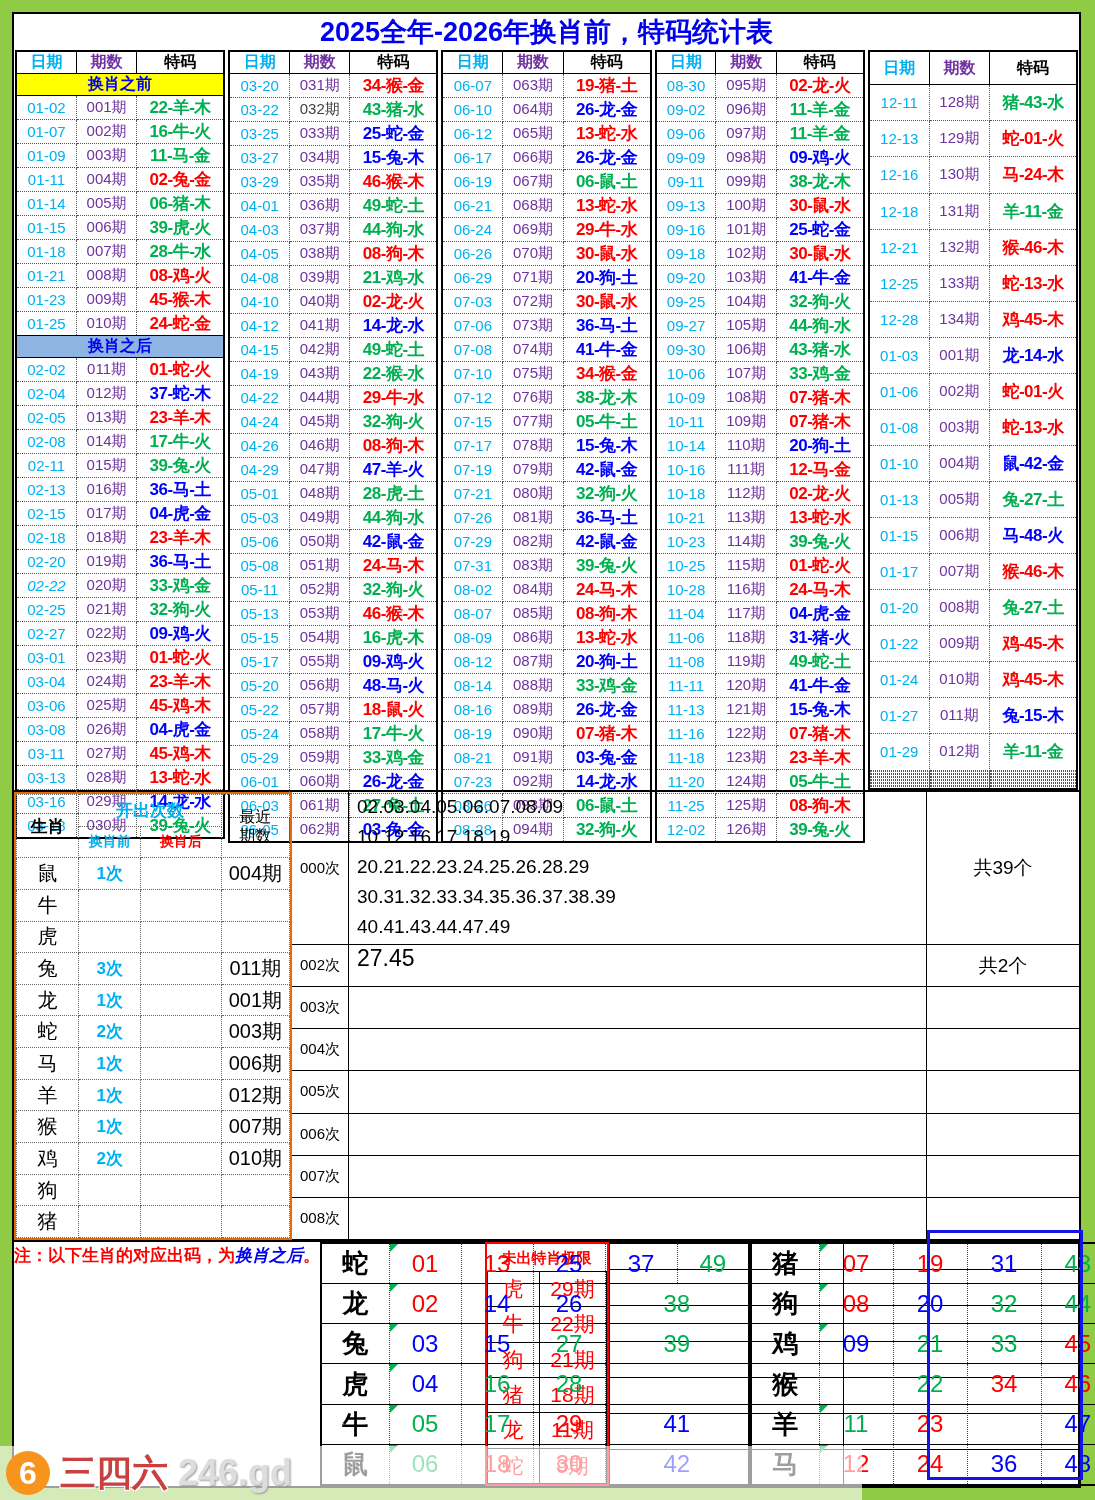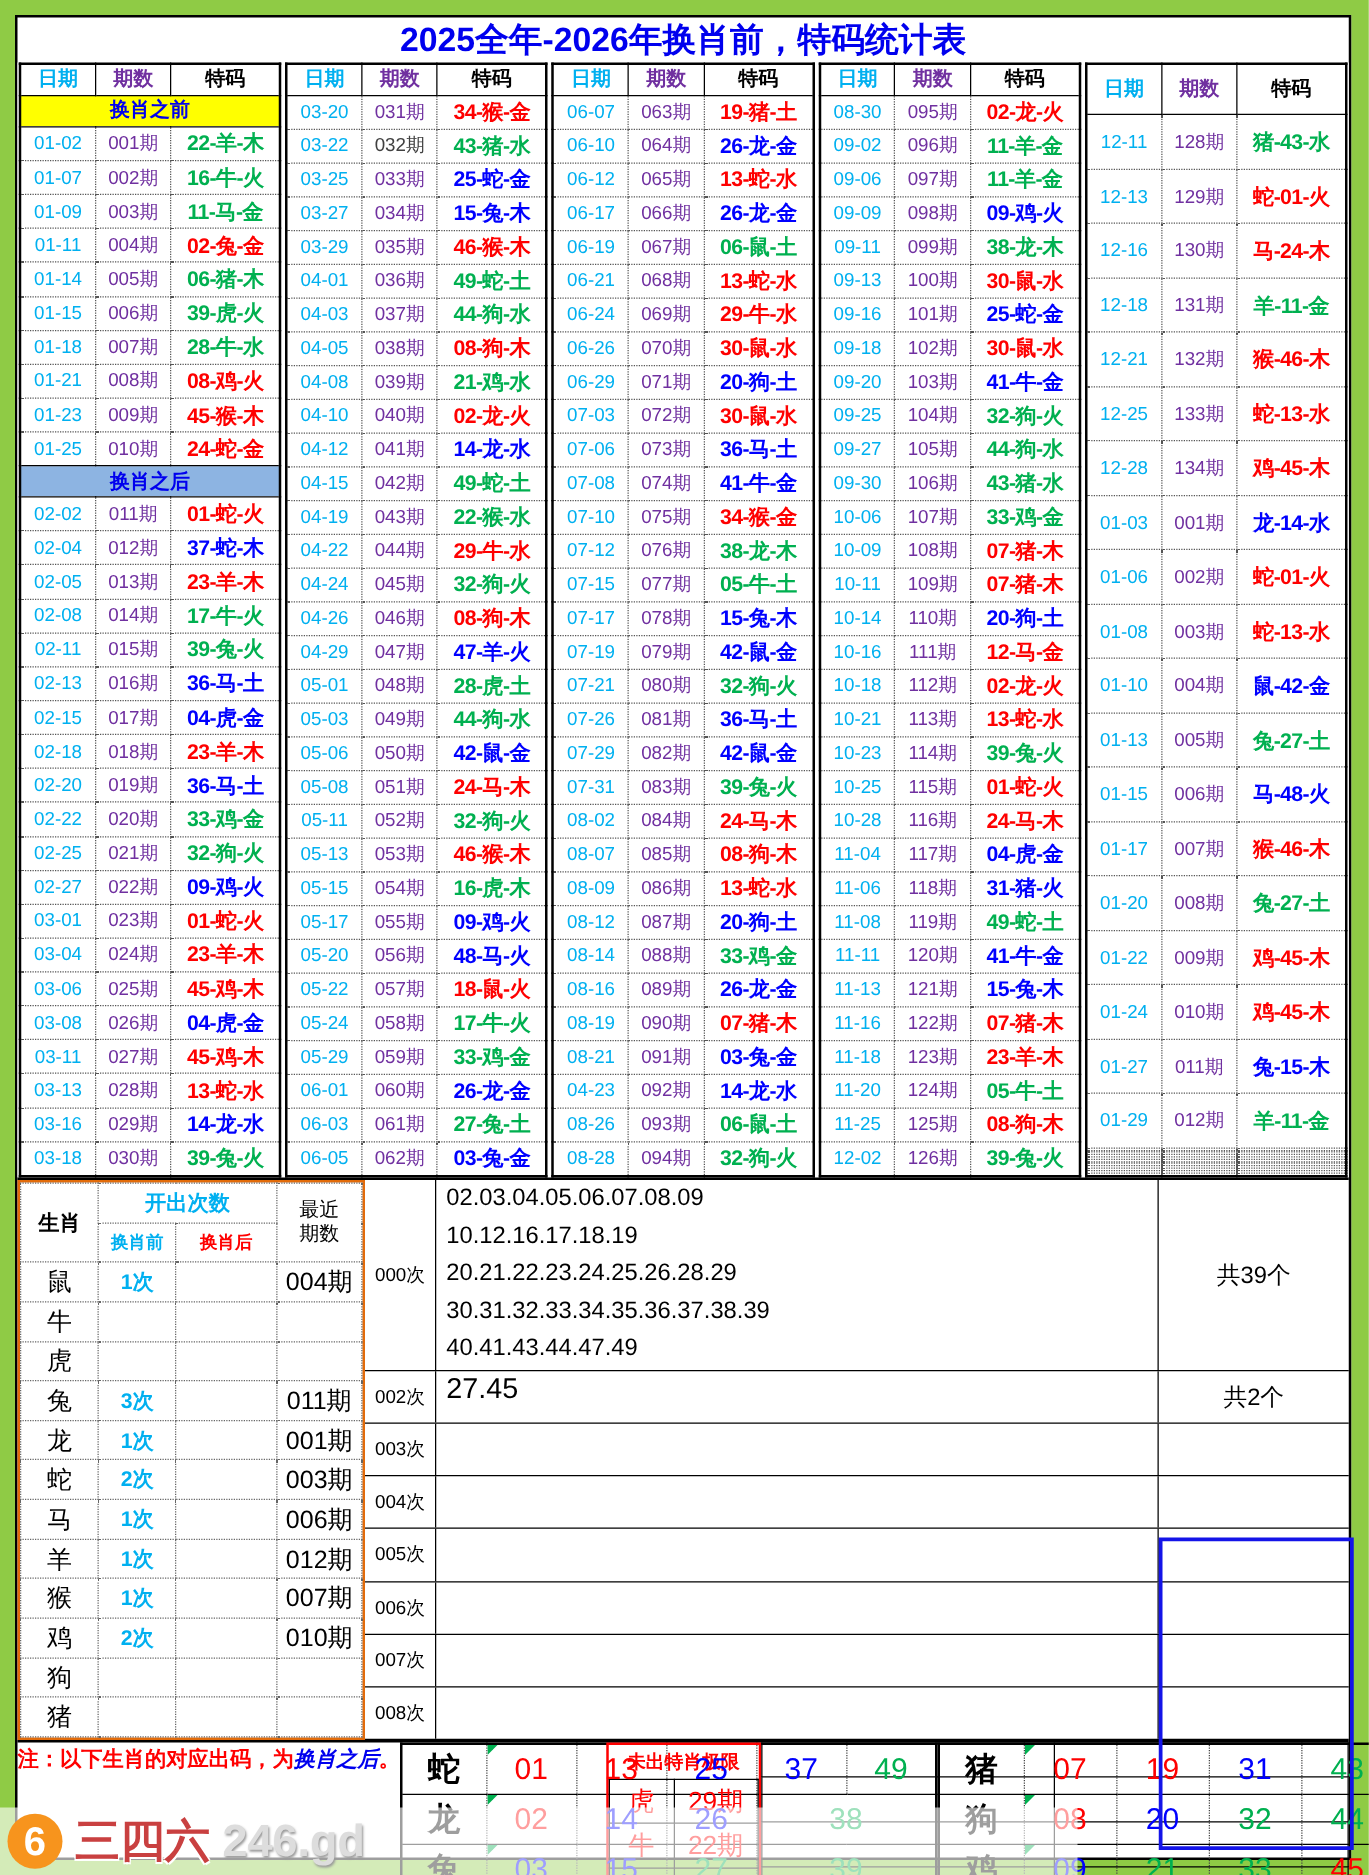--- a/index.html
+++ b/index.html
@@ -3,21 +3,21 @@
 <meta charset="utf-8">
 <style>
   html,body{margin:0;padding:0;}
   body{width:1095px;height:1500px;position:relative;background:#8FCB45;
        font-family:"Liberation Sans","DejaVu Sans",sans-serif;overflow:hidden;}
   .page{position:absolute;left:12px;top:12px;width:1069px;height:1476px;
         background:#fff;border:2px solid #000;box-sizing:border-box;}
   .title{height:36px;line-height:36px;text-align:center;color:#0000EE;
          font-size:27px;font-weight:bold;white-space:nowrap;}
   
-  .main-tables{display:flex;gap:3px;height:892px;padding:0 1px;box-sizing:border-box;background:#fff;}
+  .main-tables{display:flex;gap:3px;height:740px;padding:0 1px;box-sizing:border-box;background:#fff;}
   table.pt{flex:1;border-collapse:collapse;table-layout:fixed;height:100%;border:2px solid #000;}
   table.pt td{border:1px dotted #555;text-align:center;padding:0;overflow:hidden;
               white-space:nowrap;vertical-align:middle;}
   table.pt tr.hdr td{border:1px solid #000;font-size:16px;font-weight:bold;background:#fff;}
   td.date{font-size:15px;}
   td.period{font-size:15px;}
   td.code{font-size:17px;font-weight:bold;letter-spacing:-0.5px;}
   tr.banner td{border:1px solid #000;font-size:16px;font-weight:bold;color:#0000EE;}
   
   .mid{display:flex;height:450px;border-top:2px solid #000;box-sizing:border-box;}
@@ -193,21 +193,21 @@
             <td class="date" style="color: rgb(0, 176, 240);">02-18</td>
             <td class="period" style="color: rgb(112, 48, 160);">018期</td>
             <td class="code" style="color: rgb(254, 0, 0);">23-羊-木</td>
           </tr>
           <tr>
             <td class="date" style="color: rgb(0, 176, 240);">02-20</td>
             <td class="period" style="color: rgb(112, 48, 160);">019期</td>
             <td class="code" style="color: rgb(0, 0, 254);">36-马-土</td>
           </tr>
           <tr>
-            <td class="date" style="color: rgb(0, 176, 240);">02-22</td>
+            <td class="date" style="color: rgb(0, 176, 240); font-style: italic;">02-22</td>
             <td class="period" style="color: rgb(112, 48, 160);">020期</td>
             <td class="code" style="color: rgb(0, 176, 80);">33-鸡-金</td>
           </tr>
           <tr>
             <td class="date" style="color: rgb(0, 176, 240);">02-25</td>
             <td class="period" style="color: rgb(112, 48, 160);">021期</td>
             <td class="code" style="color: rgb(0, 176, 80);">32-狗-火</td>
           </tr>
           <tr>
             <td class="date" style="color: rgb(0, 176, 240);">02-27</td>
@@ -581,21 +581,21 @@
             <td class="date" style="color: rgb(0, 176, 240);">08-19</td>
             <td class="period" style="color: rgb(112, 48, 160);">090期</td>
             <td class="code" style="color: rgb(254, 0, 0);">07-猪-木</td>
           </tr>
           <tr>
             <td class="date" style="color: rgb(0, 176, 240);">08-21</td>
             <td class="period" style="color: rgb(112, 48, 160);">091期</td>
             <td class="code" style="color: rgb(0, 0, 254);">03-兔-金</td>
           </tr>
           <tr>
-            <td class="date" style="color: rgb(0, 176, 240);">04-23</td>
+            <td class="date" style="color: rgb(0, 176, 240);">07-23</td>
             <td class="period" style="color: rgb(112, 48, 160);">092期</td>
             <td class="code" style="color: rgb(0, 0, 254);">14-龙-水</td>
           </tr>
           <tr>
             <td class="date" style="color: rgb(0, 176, 240);">08-26</td>
             <td class="period" style="color: rgb(112, 48, 160);">093期</td>
             <td class="code" style="color: rgb(0, 176, 80);">06-鼠-土</td>
           </tr>
           <tr>
             <td class="date" style="color: rgb(0, 176, 240);">08-28</td>

